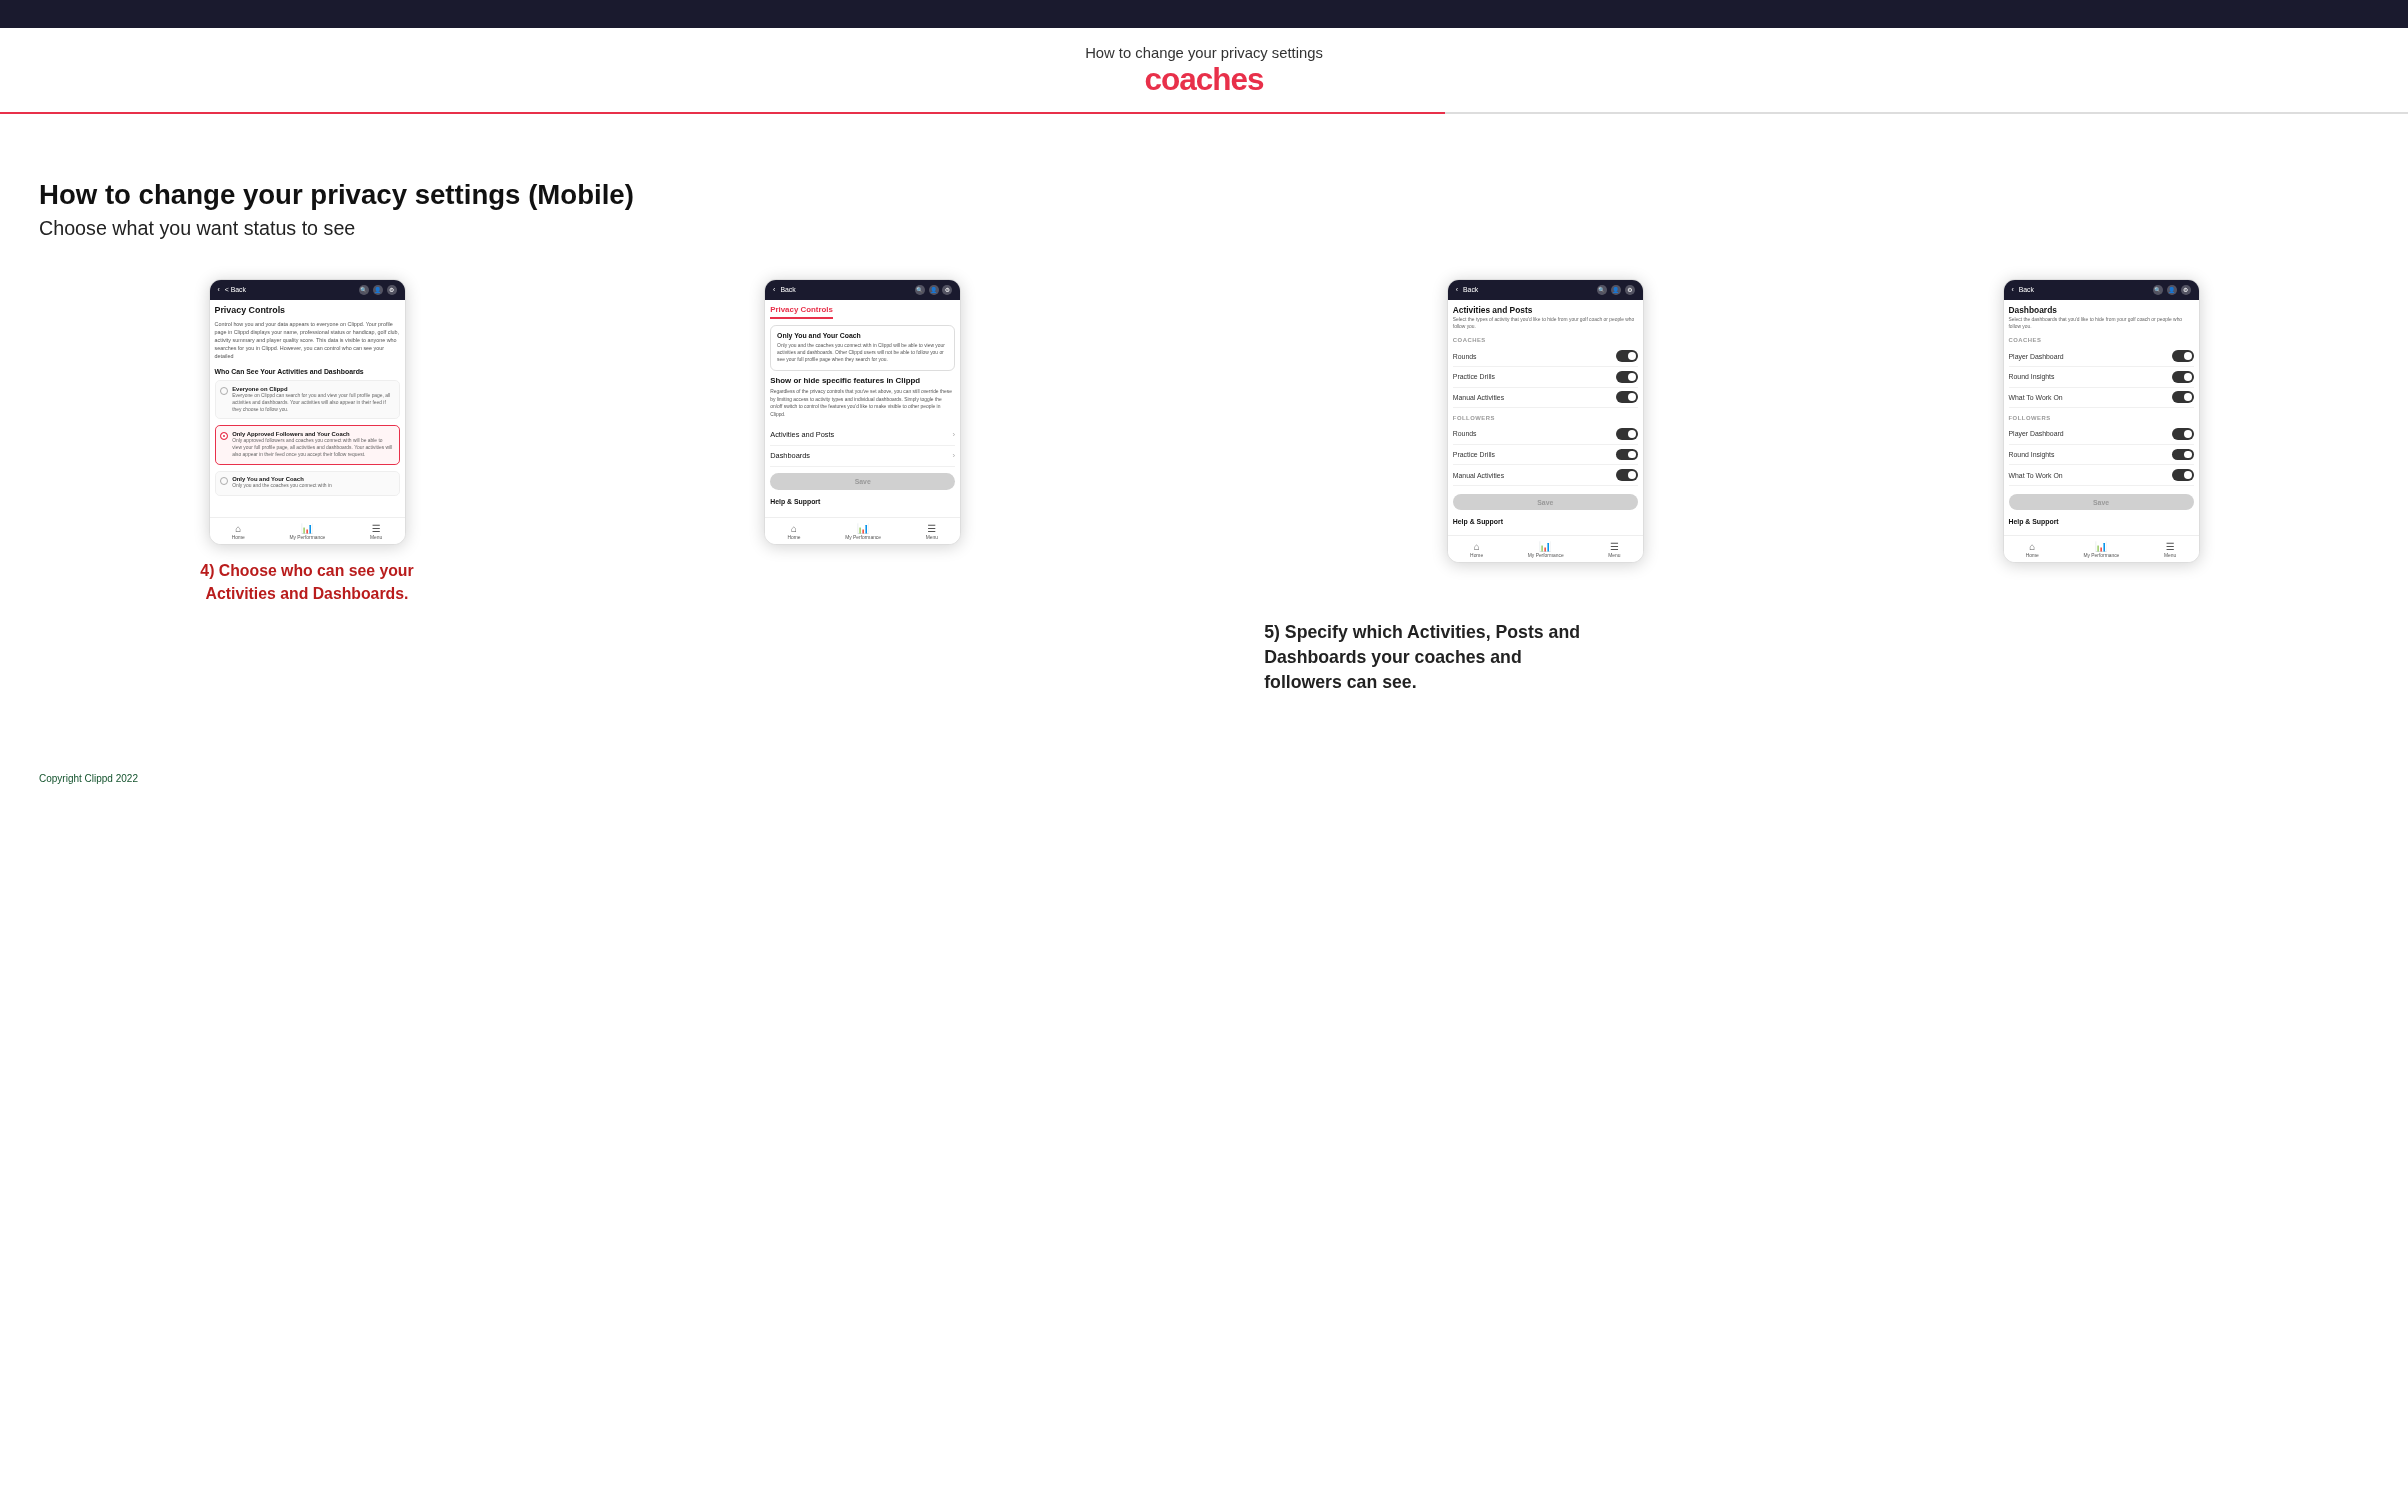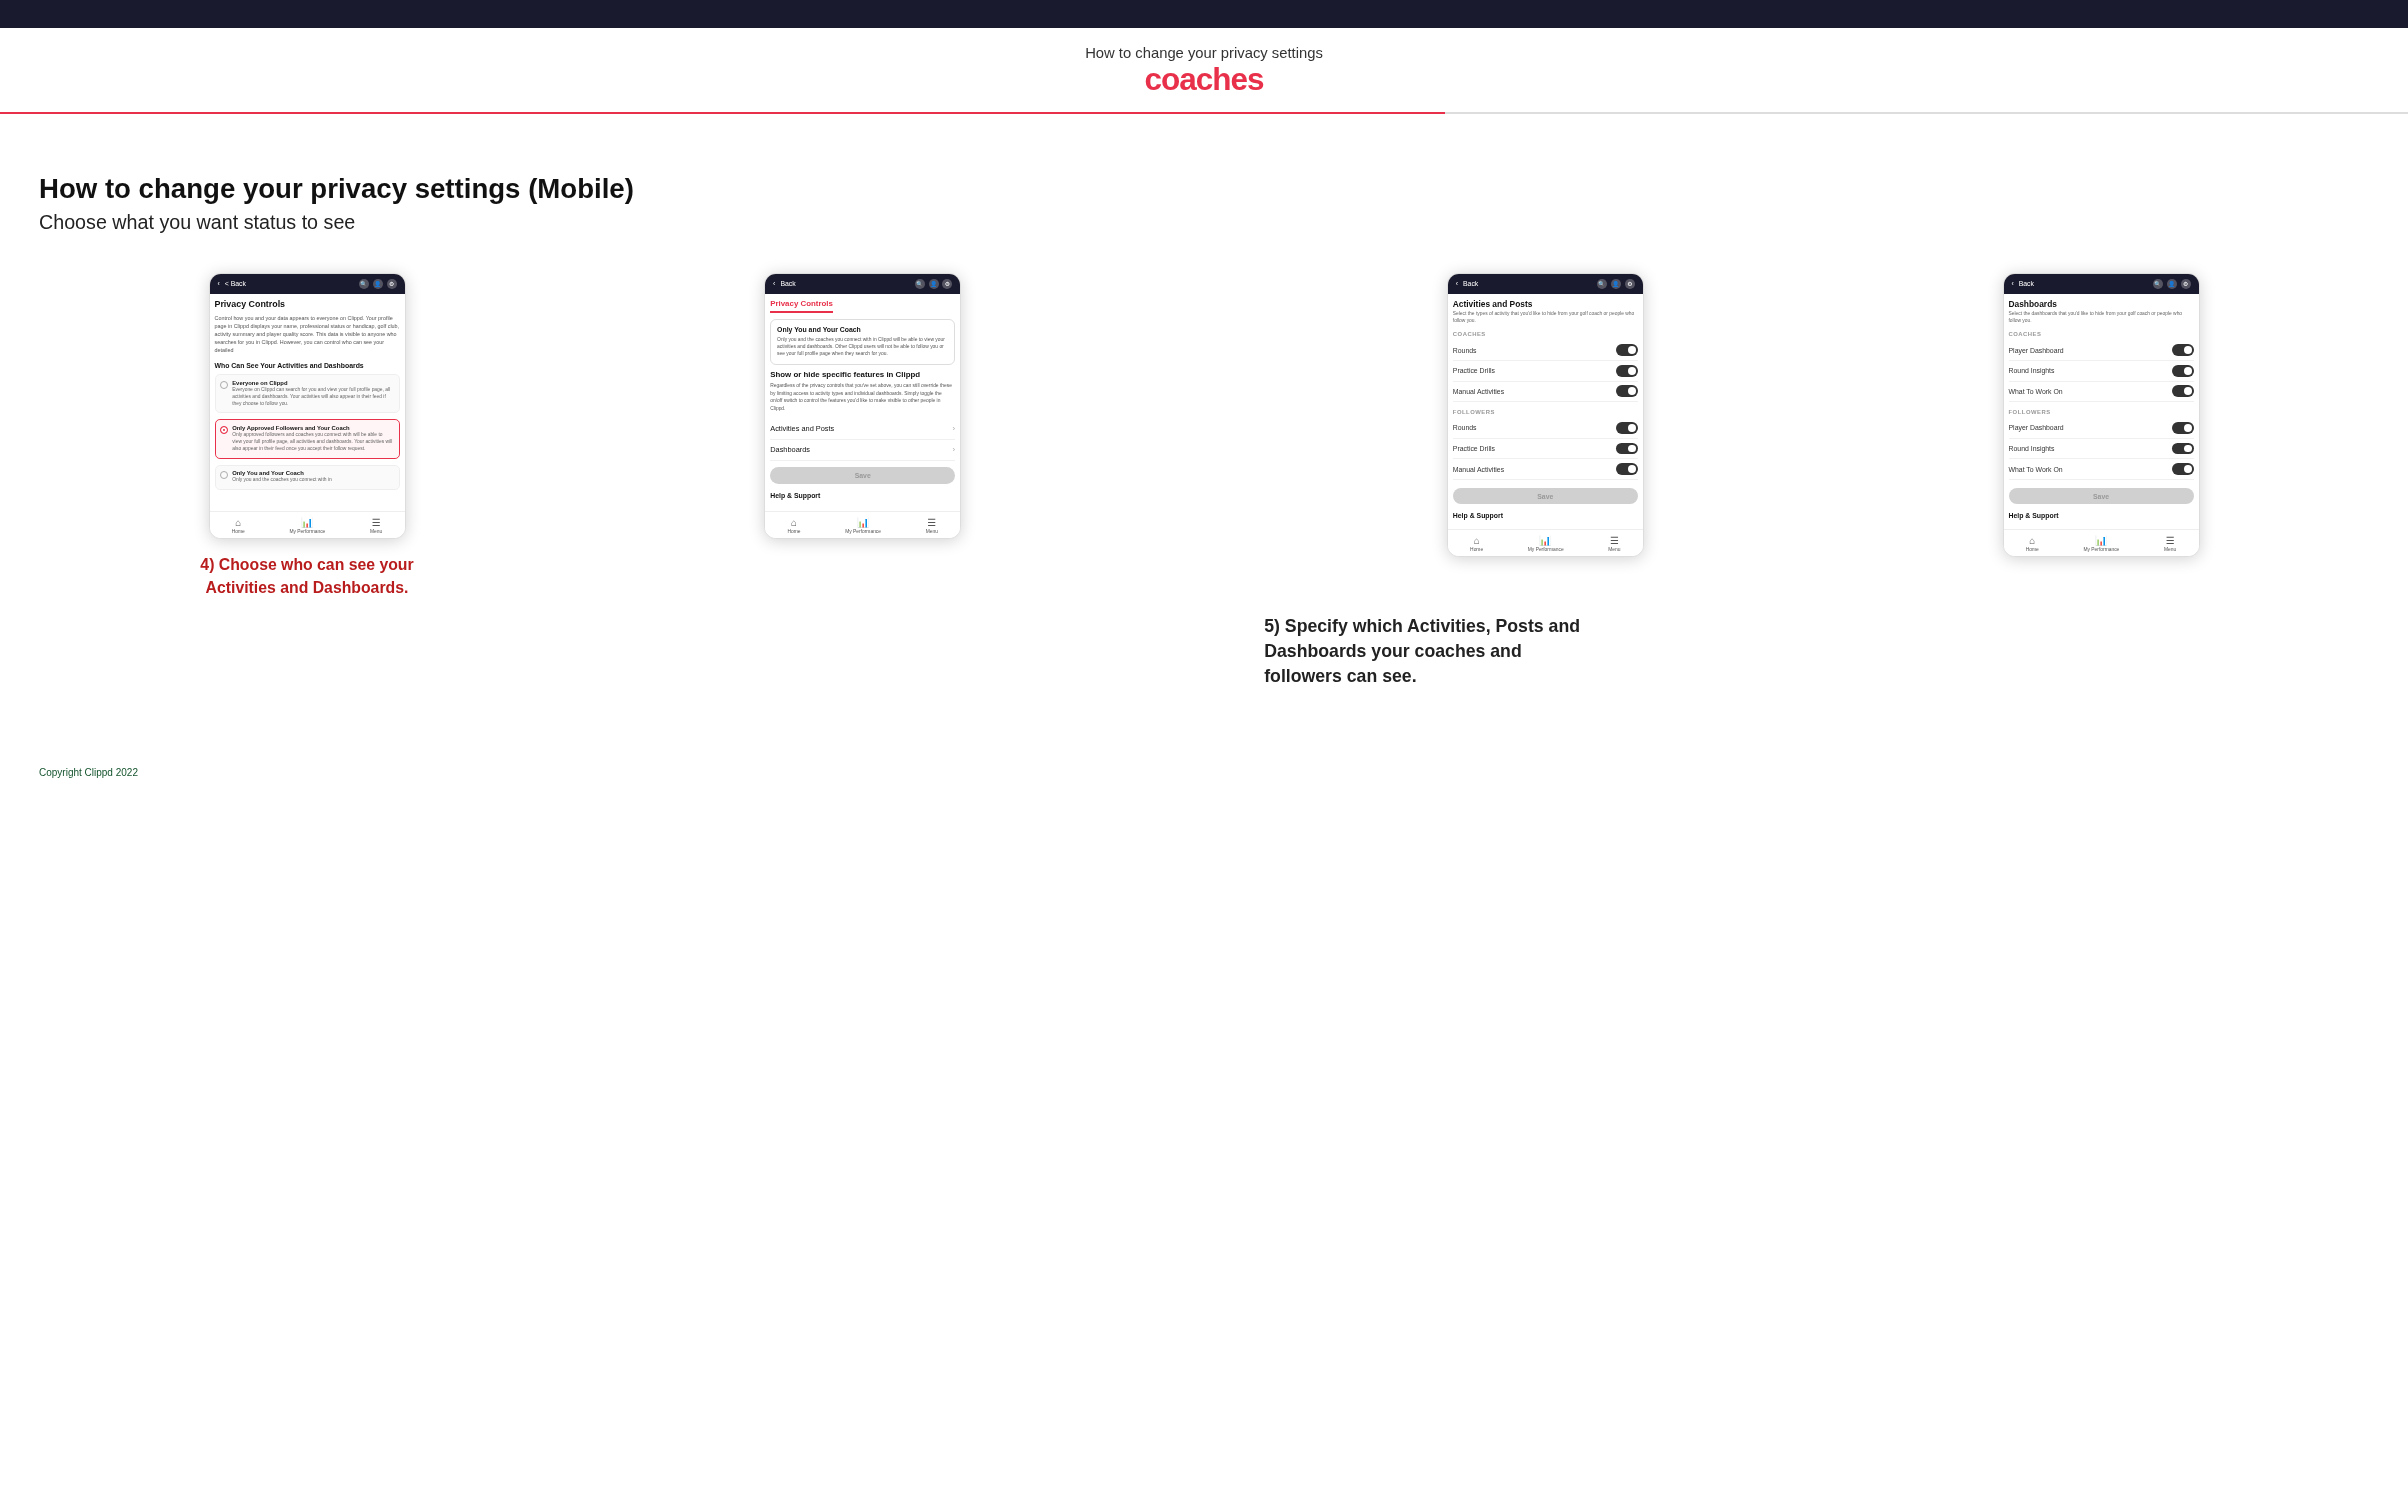--- a/index.html
+++ b/index.html
@@ -46,20 +46,21 @@
 
     
     .main {
       padding: 29.6px 39px 59px 39px;
     }
     .page-heading {
       font-size: 27.6px;
       font-weight: 800;
       color: #111;
       margin-bottom: 5.9px;
+      margin-top: 6px;
     }
     .page-subheading {
       font-size: 19.7px;
       font-weight: 400;
       color: #222;
       margin-bottom: 39px;
     }
 
     
     .mockups-row {

